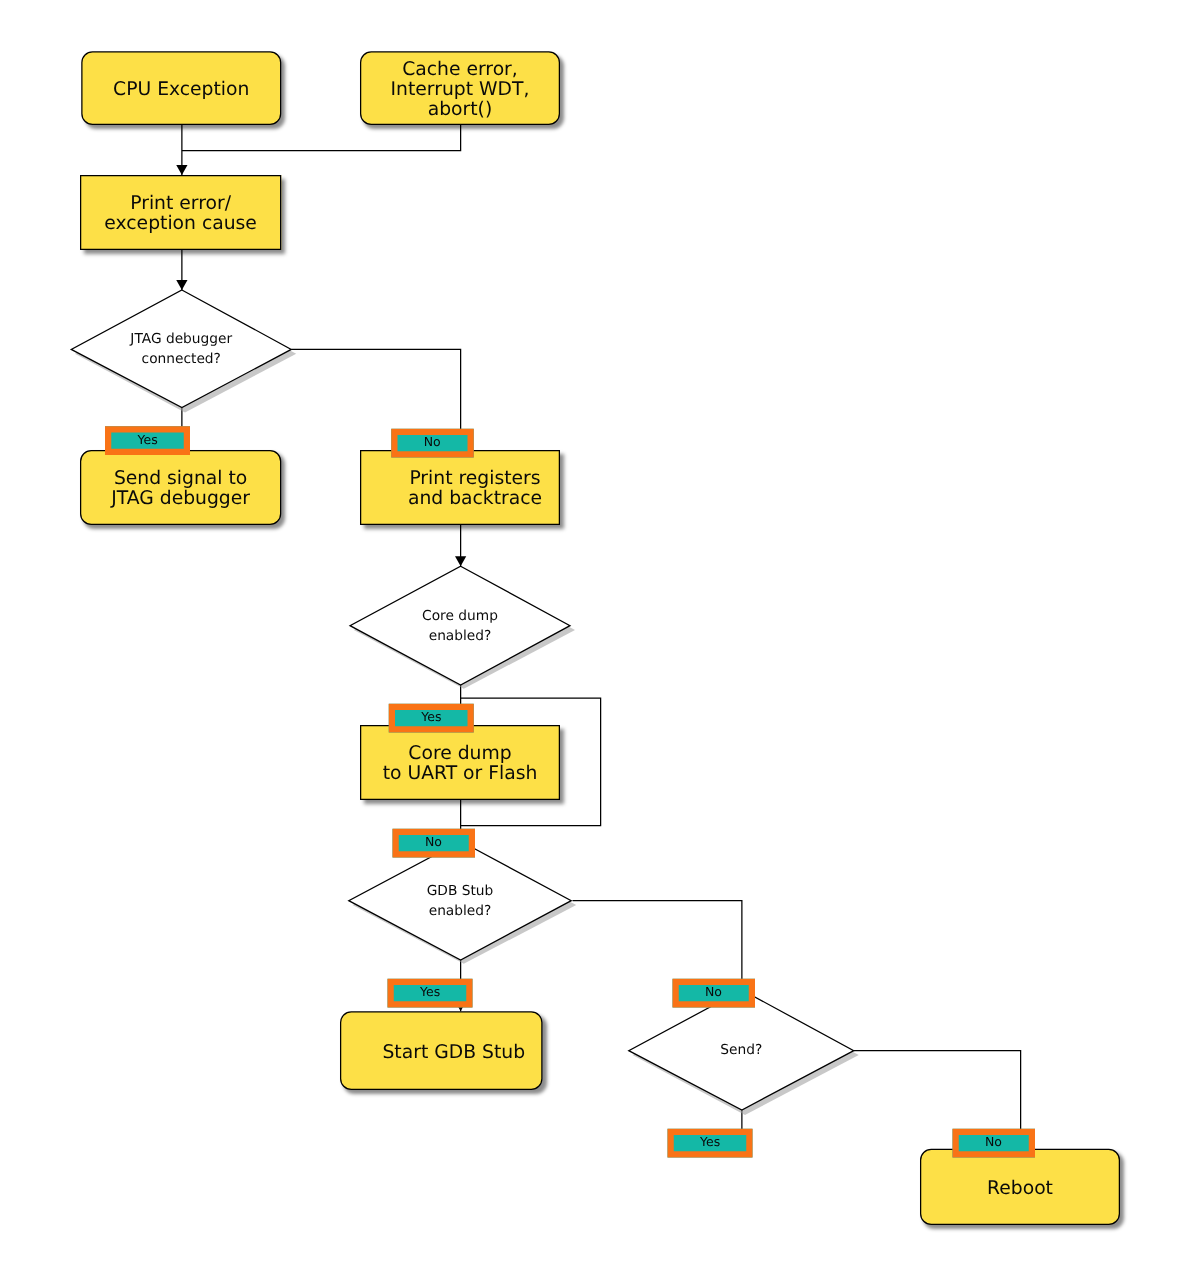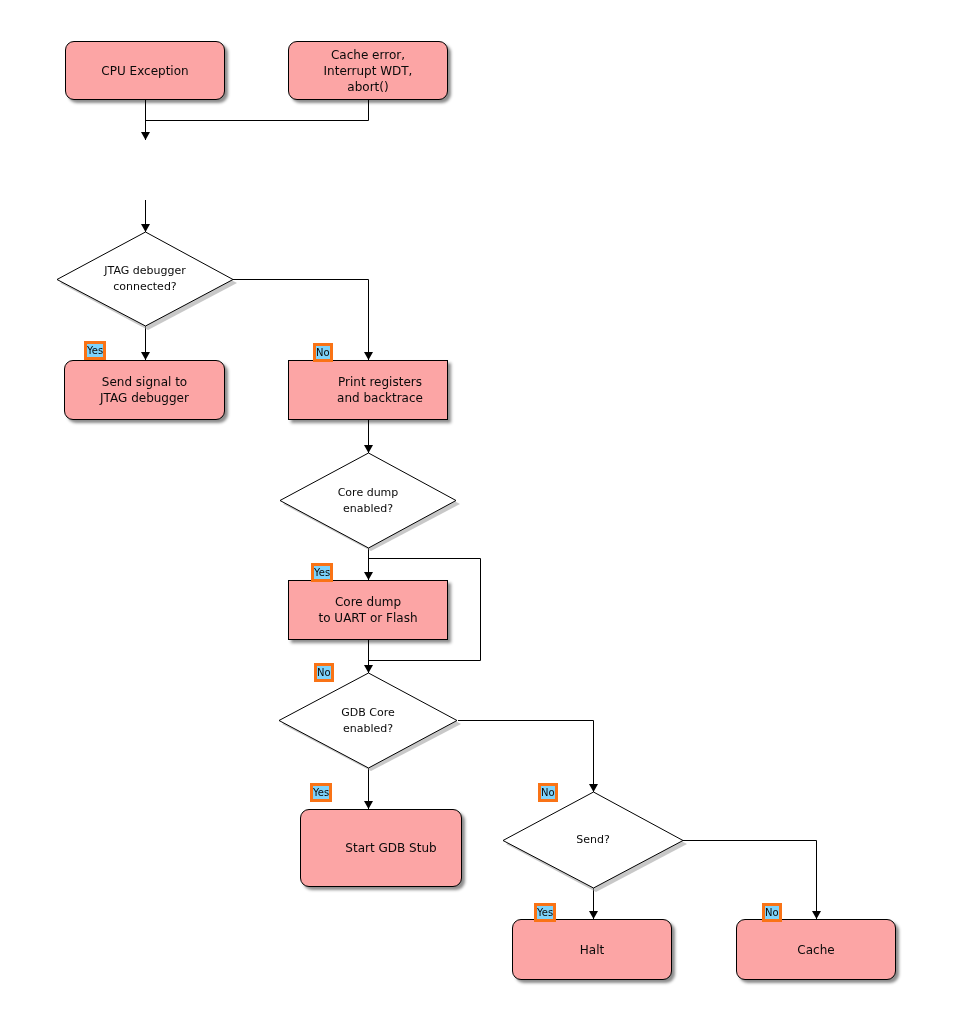--- a/index.html
+++ b/index.html
@@ -1,28 +1,28 @@
 <!DOCTYPE html>
 <html><head>
 <meta charset="utf-8">
 <style>
   html,body{margin:0;padding:0;background:#ffffff;}
   #canvas{position:relative;width:960px;height:1020px;background:#ffffff;overflow:hidden;
           font-family:"DejaVu Sans","Liberation Sans",sans-serif;color:#0a0a0a;}
   #wires{position:absolute;left:0;top:0;}
-  .node{position:absolute;background:#fca5a5;border:1px solid #000;
+  .node{position:absolute;background:#fde047;border:1px solid #000;
         box-shadow:3px 3px 3px rgba(0,0,0,0.45);
         display:flex;align-items:center;justify-content:center;text-align:center;
-        font-size:12px;line-height:16px;box-sizing:border-box;}
+        font-size:15px;line-height:16px;box-sizing:border-box;}
   .rounded{border-radius:9px;}
   .node-label{white-space:pre-line;}
   .diamond-label{position:absolute;display:flex;align-items:center;justify-content:center;
         text-align:center;font-size:11px;line-height:16px;white-space:pre-line;}
-  .edge-label{position:absolute;background:#7dd3fc;border:3px solid #f97316;
-        font-size:10px;line-height:12px;padding:0 0;height:13px;
+  .edge-label{position:absolute;background:#14b8a6;border:5px solid #f97316;
+        font-size:10px;line-height:12px;padding:0 21px;height:13px;
         display:flex;align-items:center;justify-content:center;box-sizing:content-box;}
 </style>
 </head>
 <body>
 
 <div id="canvas">
 
   <svg id="wires" width="960" height="1020" viewBox="0 0 960 1020">
     <g stroke="#000000" stroke-width="1" fill="none">
       <path d="M368.5,100 V120.5 H145.5"></path>
@@ -72,55 +72,56 @@
   <div class="node rounded" style="left:65px;top:41px;width:160px;height:59px;text-align:center;">
     <span class="node-label">CPU Exception</span>
   </div>
 
   <div class="node rounded" style="left:288px;top:41px;width:160px;height:59px;">
     <span class="node-label">Cache error,
 Interrupt WDT,
 abort()</span>
   </div>
 
+  <div class="node" style="left:64px;top:140px;width:161px;height:60px;">
+    <span class="node-label">Print error/
+exception cause</span>
+  </div>
 
   <div class="node rounded" style="left:64px;top:360px;width:161px;height:60px;">
     <span class="node-label">Send signal to
 JTAG debugger</span>
   </div>
 
   <div class="node" style="left:288px;top:360px;width:160px;height:60px;padding-left:24px;">
     <span class="node-label">Print registers
 and backtrace</span>
   </div>
 
   <div class="node" style="left:288px;top:580px;width:160px;height:60px;">
     <span class="node-label">Core dump
 to UART or Flash</span>
   </div>
 
-  <div class="node rounded" style="left:300px;top:809px;width:162px;height:78px;padding-left:20px;">
+  <div class="node rounded" style="left:272px;top:809px;width:162px;height:63px;padding-left:20px;">
     <span class="node-label">Start GDB Stub</span>
   </div>
 
-  <div class="node rounded" style="left:512px;top:919px;width:160px;height:61px;">
-    <span class="node-label">Halt</span>
-  </div>
 
   <div class="node rounded" style="left:736px;top:919px;width:160px;height:61px;">
-    <span class="node-label">Cache</span>
+    <span class="node-label">Reboot</span>
   </div>
 
   <div class="diamond-label" style="left:57px;top:232px;width:176px;height:94px;">JTAG debugger
 connected?</div>
 
   <div class="diamond-label" style="left:280px;top:453px;width:176px;height:95px;">Core dump
 enabled?</div>
 
-  <div class="diamond-label" style="left:279px;top:673px;width:178px;height:95px;">GDB Core
+  <div class="diamond-label" style="left:279px;top:673px;width:178px;height:95px;">GDB Stub
 enabled?</div>
 
   <div class="diamond-label" style="left:503px;top:792px;width:180px;height:96px;">Send?</div>
 
   <div class="edge-label" style="left:84px;top:341px;">Yes</div>
 
   <div class="edge-label" style="left:313px;top:343px;">No</div>
 
   <div class="edge-label" style="left:311px;top:563px;">Yes</div>
 

